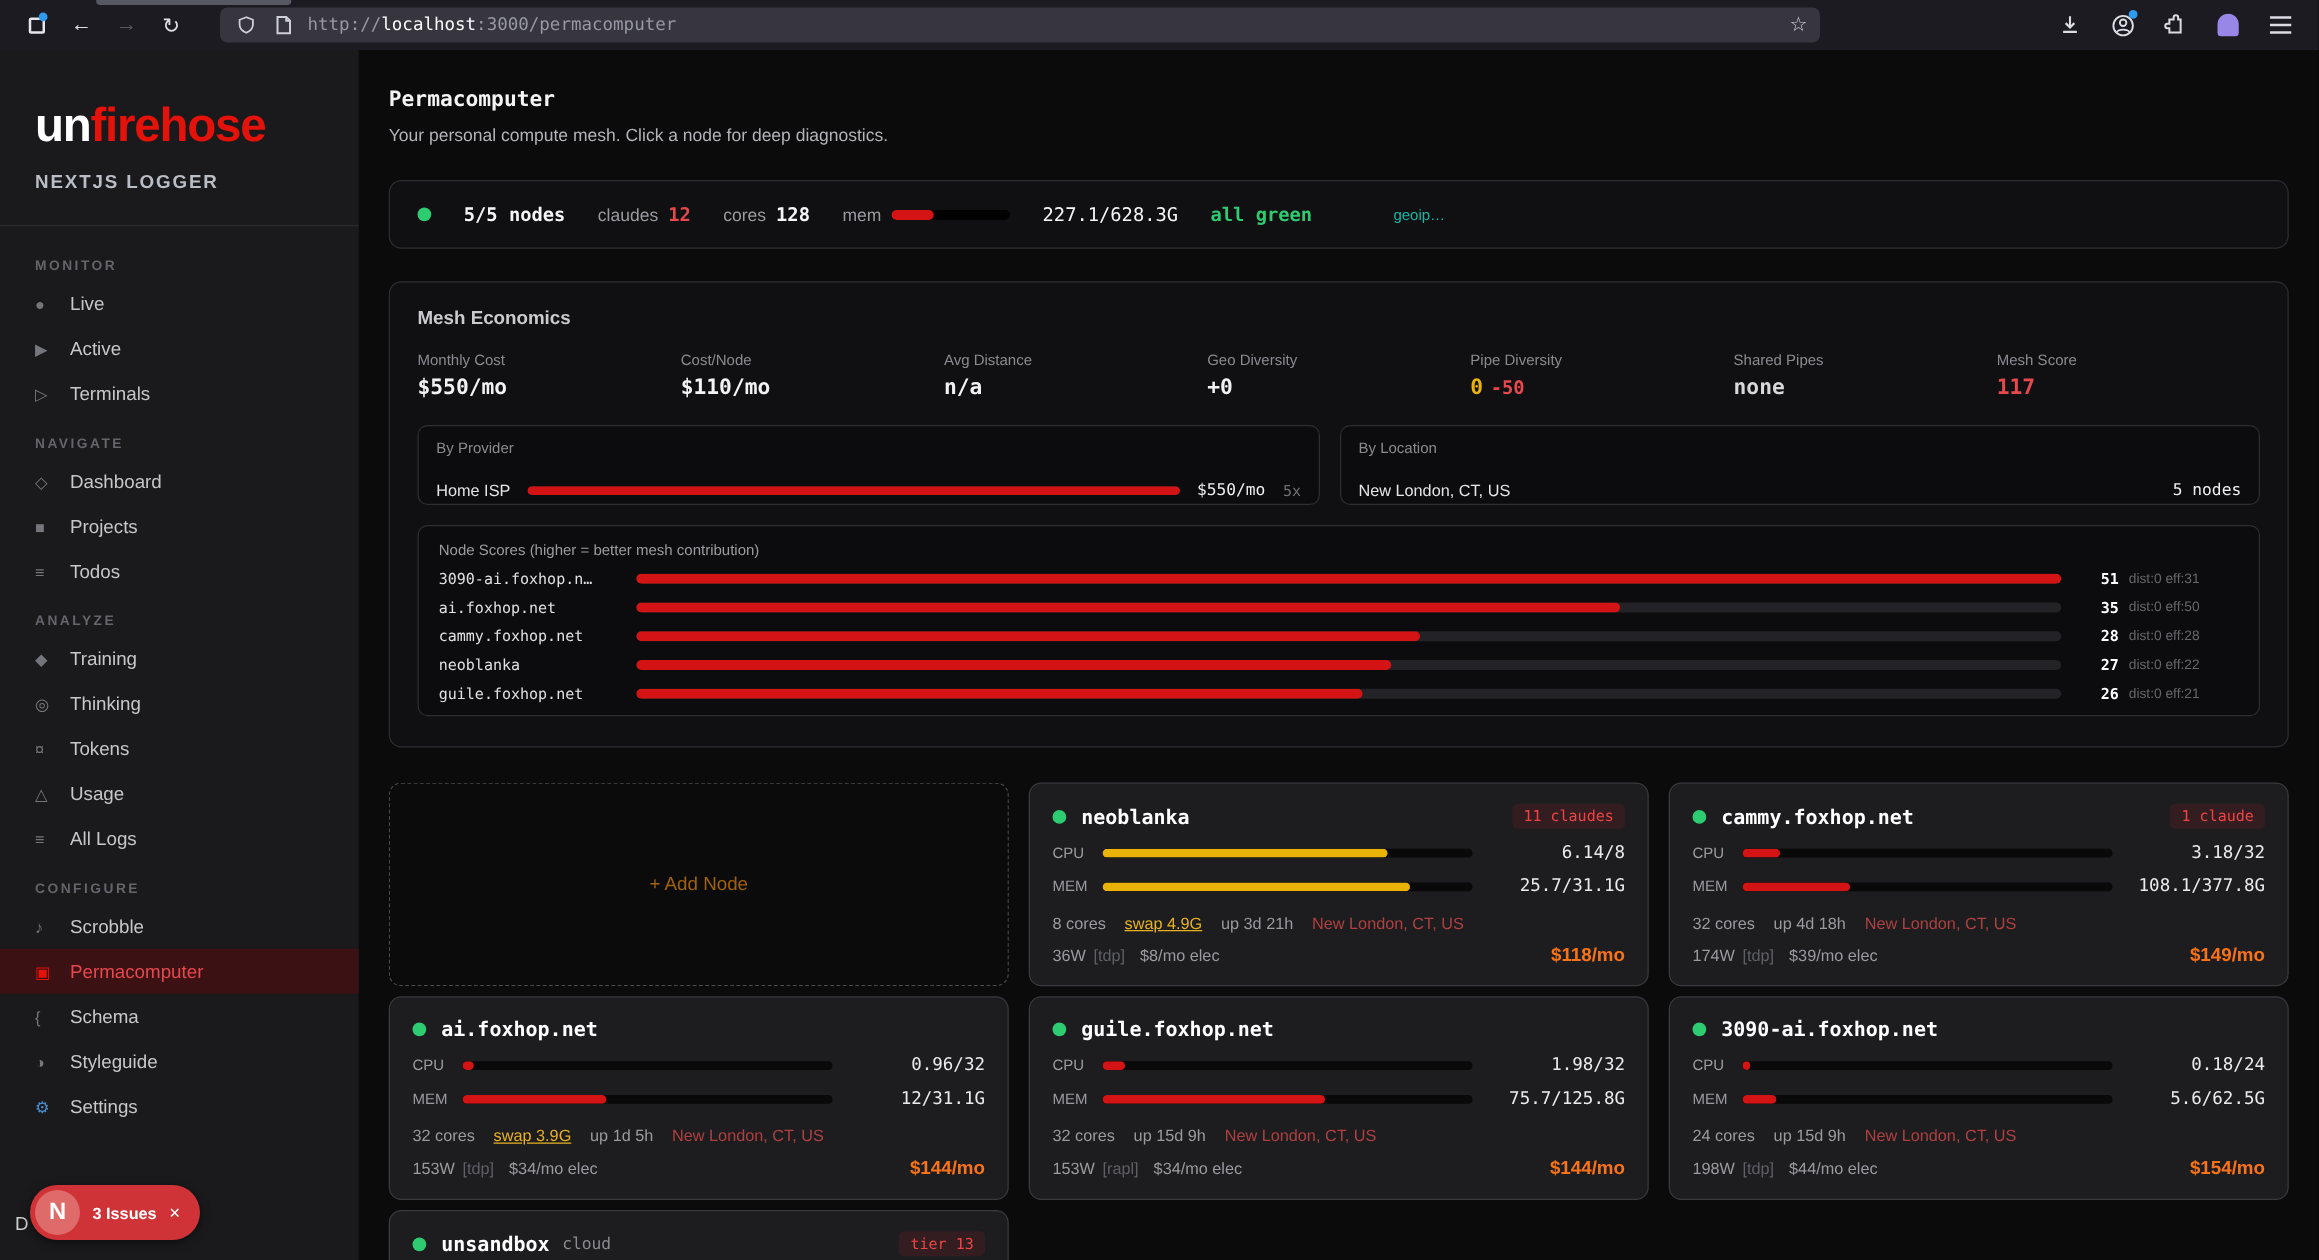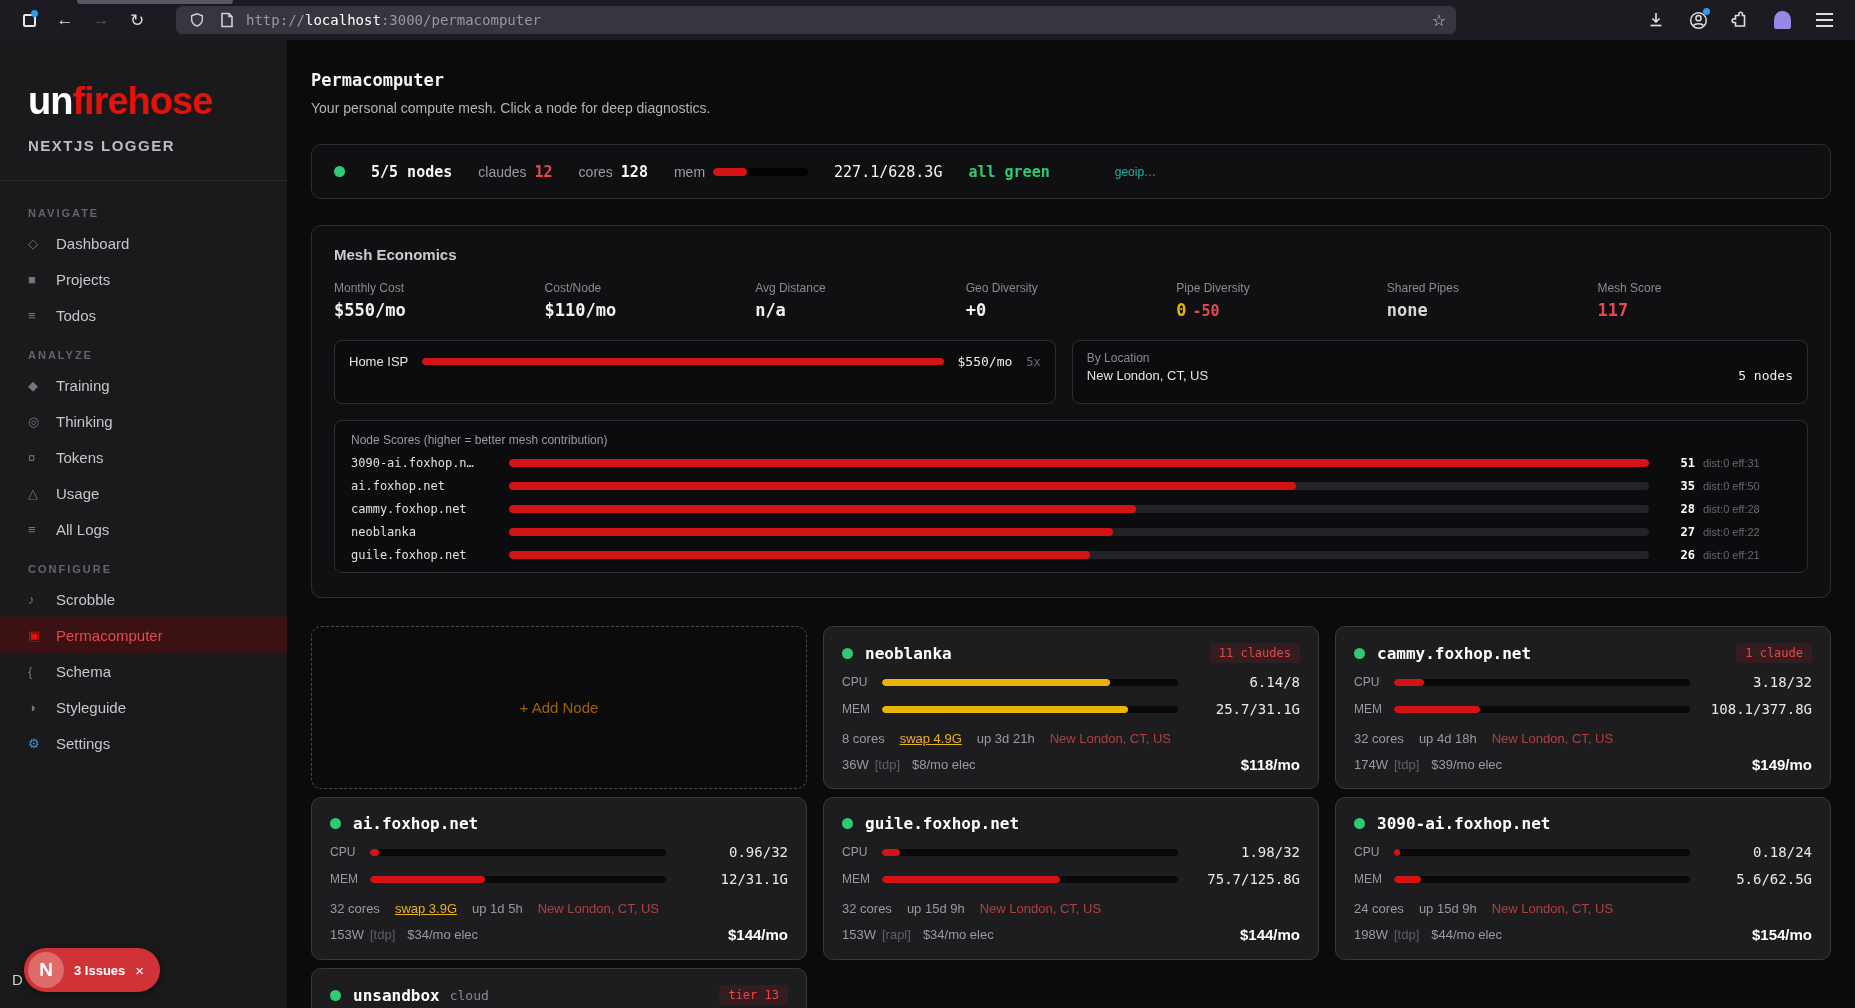--- a/index.html
+++ b/index.html
@@ -78,21 +78,21 @@
 
   .mesh-panel { margin-top:26px; padding:20px 22px 24px 22px; }
   .mesh-title { color:#cbcbcf; font-size:15px; font-weight:bold; }
   .mesh-stats { margin-top:18px; display:grid; grid-template-columns:repeat(7,1fr); }
   .stat-label { color:#8a8a90; font-size:12px; }
   .stat-value { margin-top:5px; font-size:17px; font-weight:bold; color:#f2f2f2; }
   .stat-extra { margin-left:6px; font-size:15px; }
   .mesh-cards { margin-top:20px; display:grid; grid-template-columns:1fr 1.02fr; gap:16px; }
   .sub-card { border:1px solid #2e2e32; border-radius:8px; background:#0c0c0e; padding:10px 14px; height:64px; }
   .sub-label { color:#8a8a90; font-size:12px; }
-  .sub-row { margin-top:3px; display:flex; align-items:center; gap:14px; }
+  .sub-row { margin-top:20px; display:flex; align-items:center; gap:14px; }
   .sub-name { color:#e4e4e7; font-size:13px; white-space:nowrap; }
   .prov-track { flex:1; height:7px; border-radius:4px; background:#232327; overflow:hidden; }
   .prov-fill { height:100%; background:#d41414; border-radius:4px; }
   .sub-cost { color:#eeeeef; font-size:13px; }
   .sub-mult { color:#6e6e74; font-size:12px; }
   .loc-count { margin-left:auto; color:#eeeeef; font-size:13px; }
 
   .scores-card { margin-top:16px; border:1px solid #2e2e32; border-radius:8px; background:#0c0c0e; padding:12px 16px 10px 16px; }
   .scores-title { color:#9a9aa0; font-size:12px; }
   .score-row { display:flex; align-items:center; margin-top:9px; }
@@ -117,21 +117,21 @@
   .meter-row { display:flex; align-items:center; margin-top:11px; }
   .meter-label { width:40px; color:#9a9aa0; font-size:12px; flex-shrink:0; }
   .track { flex:1; height:7px; border-radius:4px; background:#09090a; overflow:hidden; }
   .fill { height:100%; border-radius:4px; background:#d41414; }
   .meter-val { min-width:110px; margin-left:12px; text-align:right; color:#eaeaec; font-size:14px; flex-shrink:0; }
   .node-meta { margin-top:14px; display:flex; gap:15px; font-size:13px; color:#9a9aa0; white-space:nowrap; }
   .node-meta .swap { color:#e8b11f;text-decoration:underline; }
   .node-meta .loc { color:#b04040; }
   .node-foot { margin-top:10px; display:flex; align-items:center; gap:12px; font-size:13px; color:#9a9aa0; }
   .node-foot .tag { color:#5f5f66; margin-left:-6px; }
-  .node-cost { margin-left:auto; color:#ffffff; font-size:15px; font-weight:bold; }
+  .node-cost { margin-left:auto; color:#f97316; font-size:15px; font-weight:bold; }
 </style>
 </head>
 <body>
 
 <div class="browser-bar">
   <div class="tab-sliver"></div>
   <div class="win-icon">
     <span class="sq"></span>
       <span class="bdot"></span>
   </div>
@@ -190,20 +190,40 @@
 
 <div class="app">
 
   <aside class="sidebar">
     <div class="logo"><span class="un">un</span><span class="fh">firehose</span></div>
     <div class="side-subtitle">NEXTJS LOGGER</div>
     <div class="side-divider"></div>
 
     <nav class="nav">
 
+        <div class="nav-section">
+          <div class="nav-section-label">MONITOR</div>
+          <div>
+
+              <div class="nav-item">
+                <span class="nav-icon">●</span>
+                <span class="nav-label">Live</span>
+              </div>
+
+              <div class="nav-item">
+                <span class="nav-icon">▶</span>
+                <span class="nav-label">Active</span>
+              </div>
+
+              <div class="nav-item">
+                <span class="nav-icon">▷</span>
+                <span class="nav-label">Terminals</span>
+              </div>
+            </div>
+        </div>
 
         <div class="nav-section">
           <div class="nav-section-label">NAVIGATE</div>
           <div>
 
               <div class="nav-item">
                 <span class="nav-icon">◇</span>
                 <span class="nav-label">Dashboard</span>
               </div>
 
@@ -352,20 +372,21 @@
           </div>
 
           <div class="stat">
             <div class="stat-label">Mesh Score</div>
             <div class="stat-value mono"><span style="color: rgb(229, 72, 77);">117</span></div>
           </div>
         </div>
 
       <div class="mesh-cards">
         <div class="sub-card">
+          <div class="sub-label">By Provider</div>
           <div class="sub-row">
             <span class="sub-name">Home ISP</span>
             <span class="prov-track">
                 <span class="prov-fill" style="display: block; width: 100%;"></span>
               </span>
             <span class="sub-cost mono">$550/mo</span>
             <span class="sub-mult mono">5x</span>
           </div>
         </div>
         <div class="sub-card">

